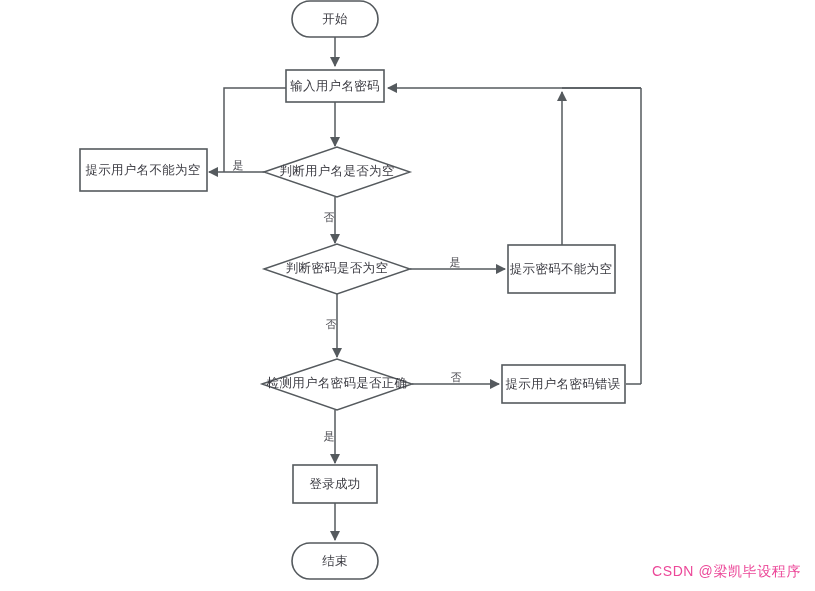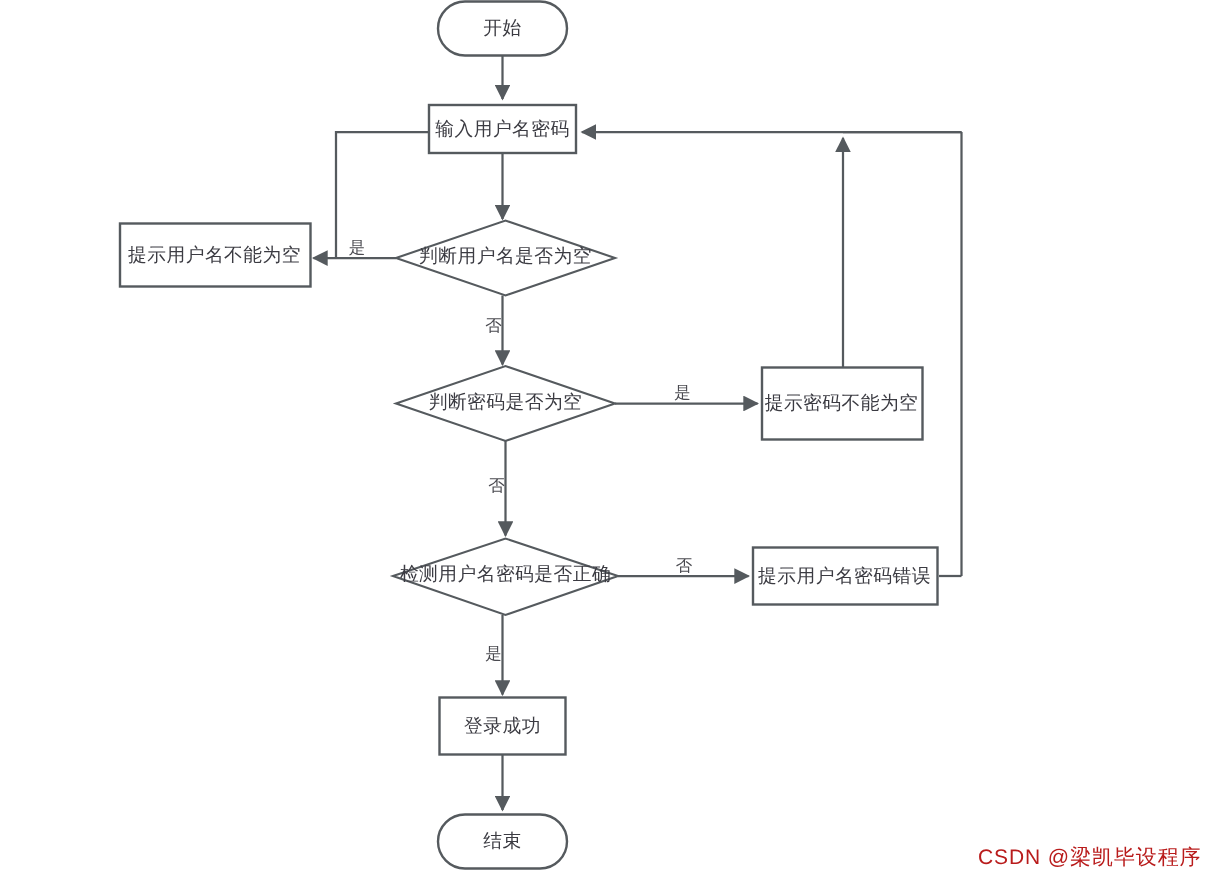--- a/index.html
+++ b/index.html
@@ -49,21 +49,21 @@
     fill: #4a4a50;
     font-family: "Liberation Serif", "DejaVu Serif", serif;
     font-size: 11px;
     text-anchor: middle;
     dominant-baseline: middle;
   }
   .watermark {
     position: absolute;
     right: 14px;
     bottom: 10px;
-    color: #b91c1c;
+    color: #ec4899;
     font-family: "Liberation Sans", "DejaVu Sans", sans-serif;
     font-size: 14px;
     letter-spacing: 0.6px;
     white-space: nowrap;
     user-select: none;
   }
 </style>
 </head>
 <body>
 

